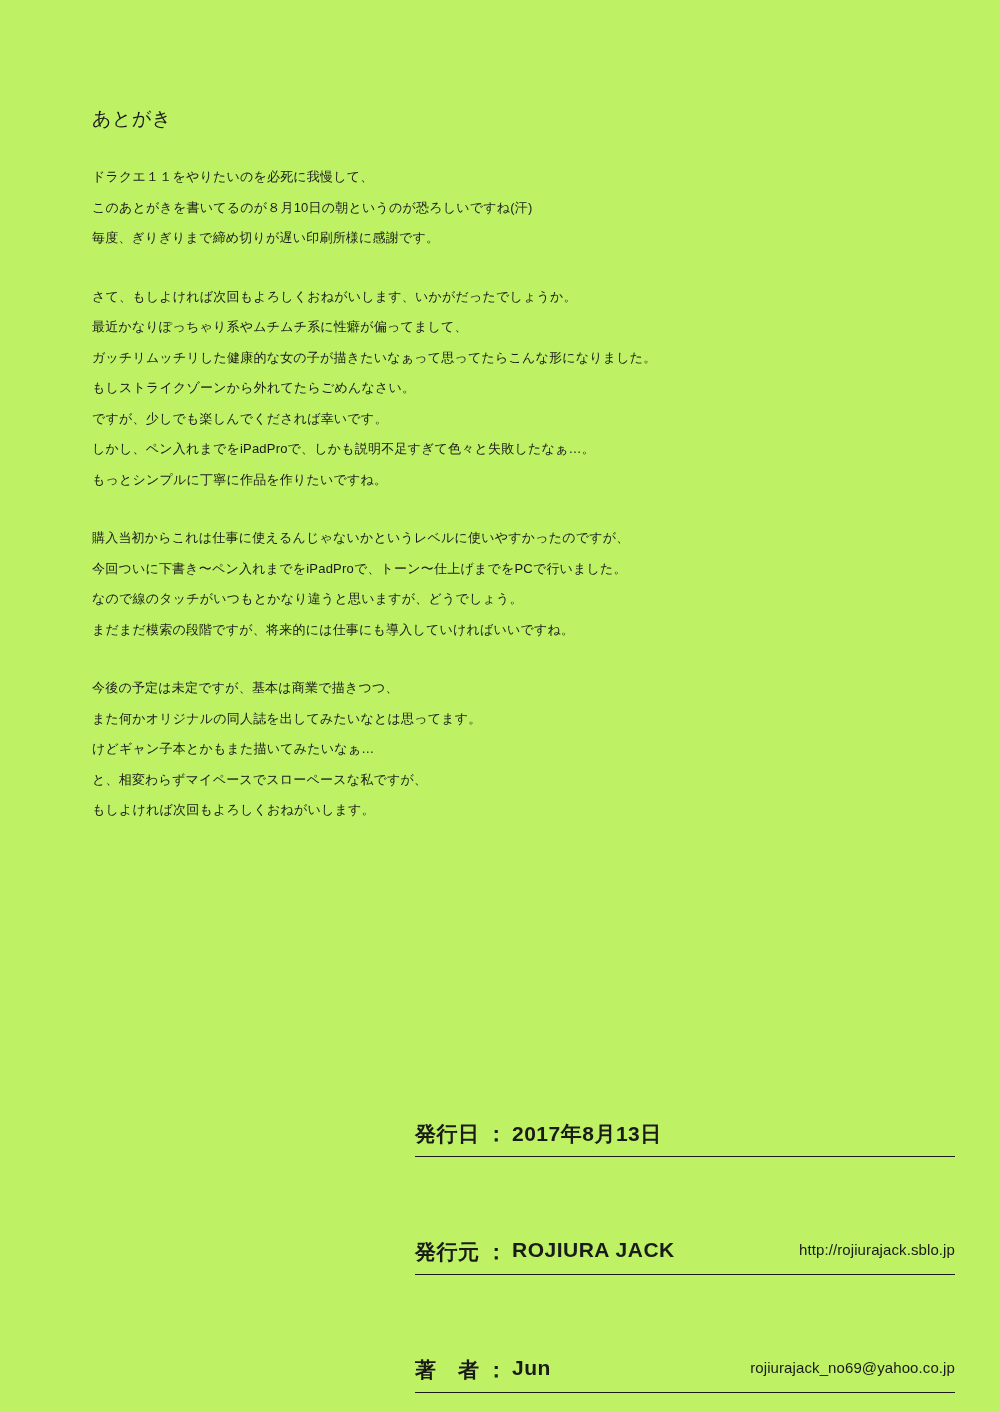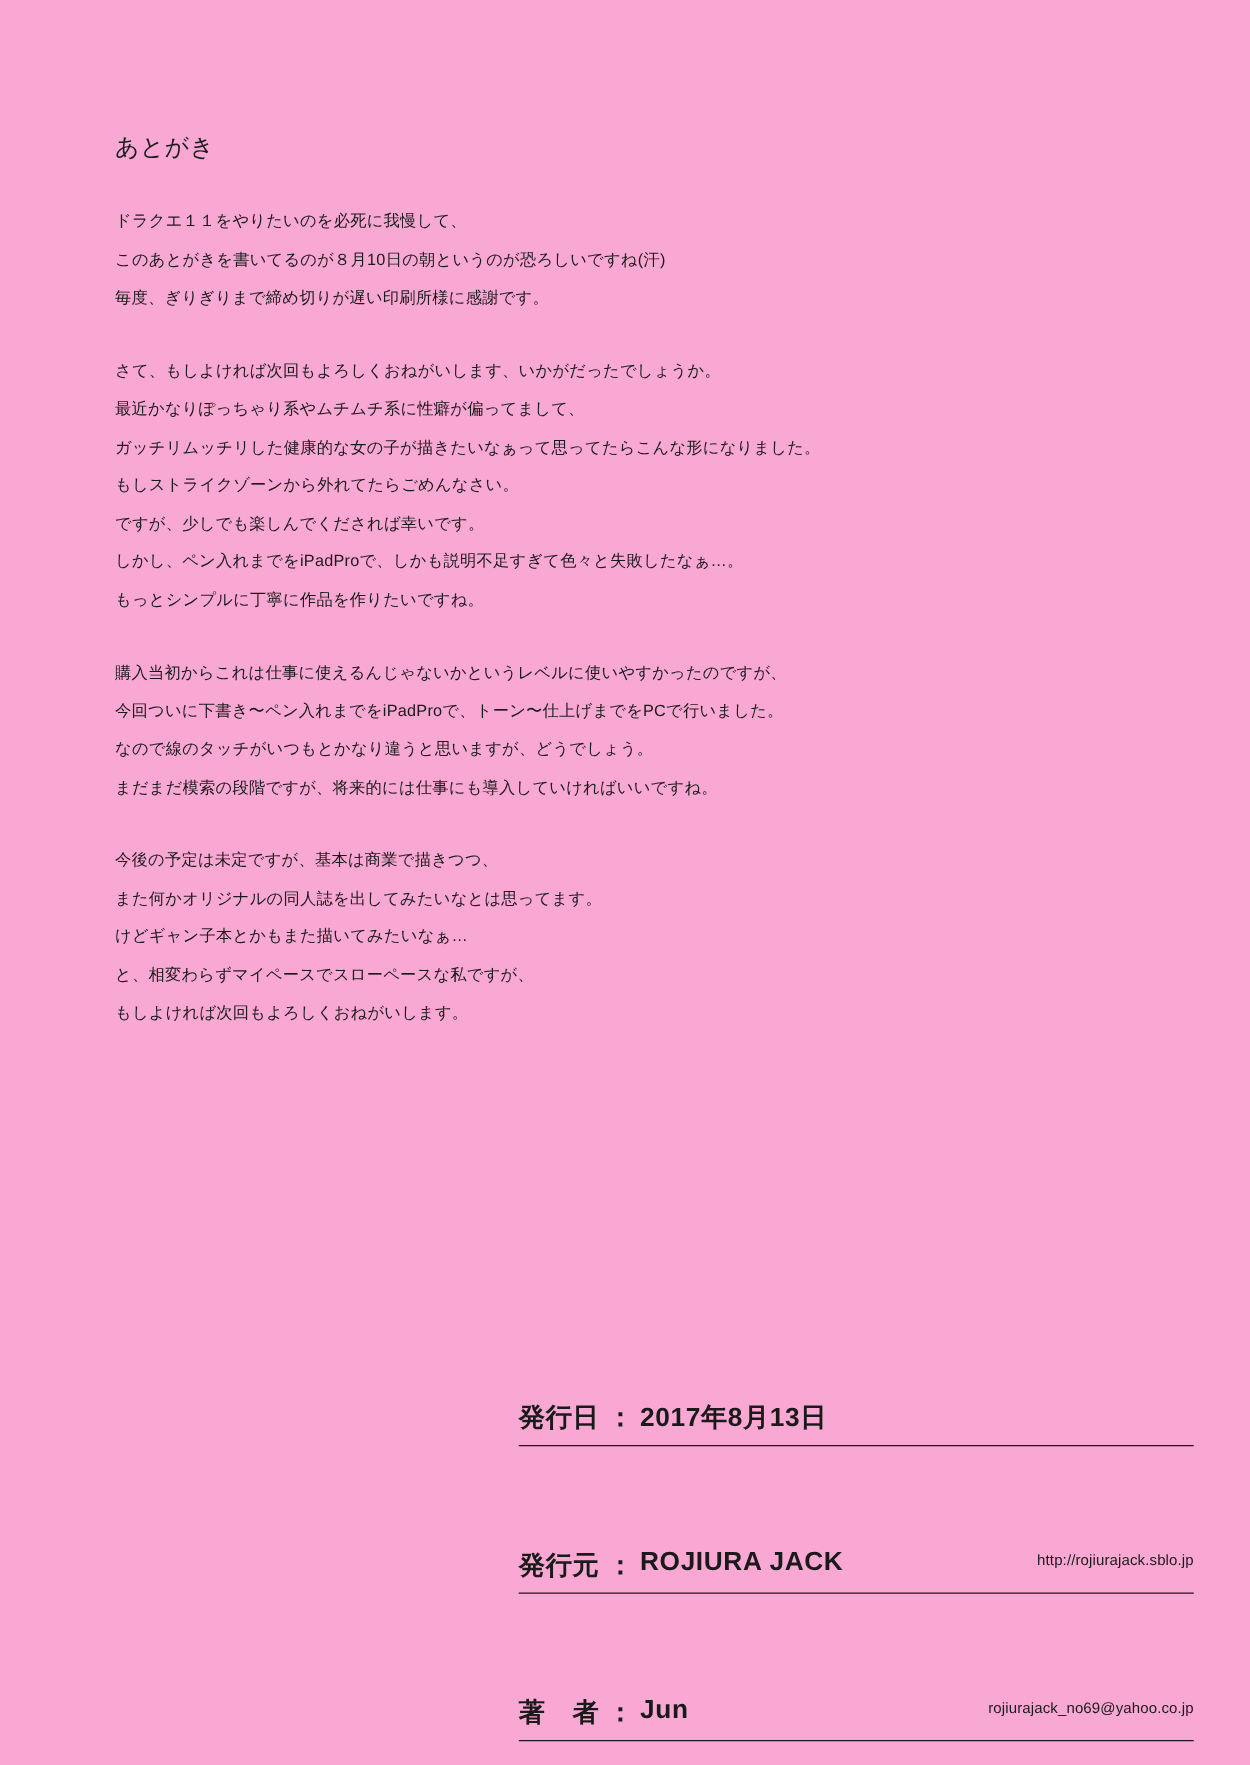--- a/index.html
+++ b/index.html
@@ -11,21 +11,21 @@
     width: 1000px;
     height: 1412px;
     position: relative;
     font-family: "Liberation Sans", "DejaVu Sans", sans-serif;
     color: #1a1a1a;
     overflow: hidden;
   }
   .page {
     position: absolute;
     inset: 0;
-    background: #f9a8d4;
+    background: #bef264;
   }
 
   
   .afterword {
     position: absolute;
     left: 92px;
     top: 104px;
     width: 860px;
   }
   .afterword-title {
@@ -73,21 +73,21 @@
     left: 512px;
     top: 0;
     font-size: 21px;
     font-weight: bold;
     letter-spacing: 0.5px;
     white-space: pre;
   }
   .colo-extra {
     position: absolute;
     top: 3px;
-    font-size: 12px;
+    font-size: 15px;
     letter-spacing: 0.1px;
     white-space: pre;
     color: #1a1a1a;
   }
   .rule {
     position: absolute;
     left: 415px;
     width: 540px;
     height: 1px;
     background: #1a1a1a;

